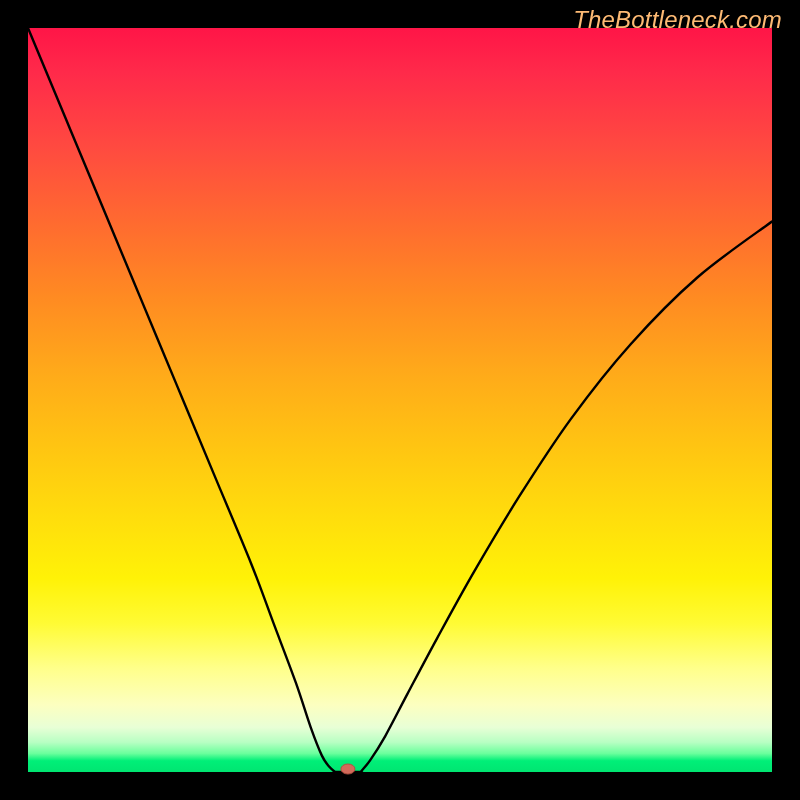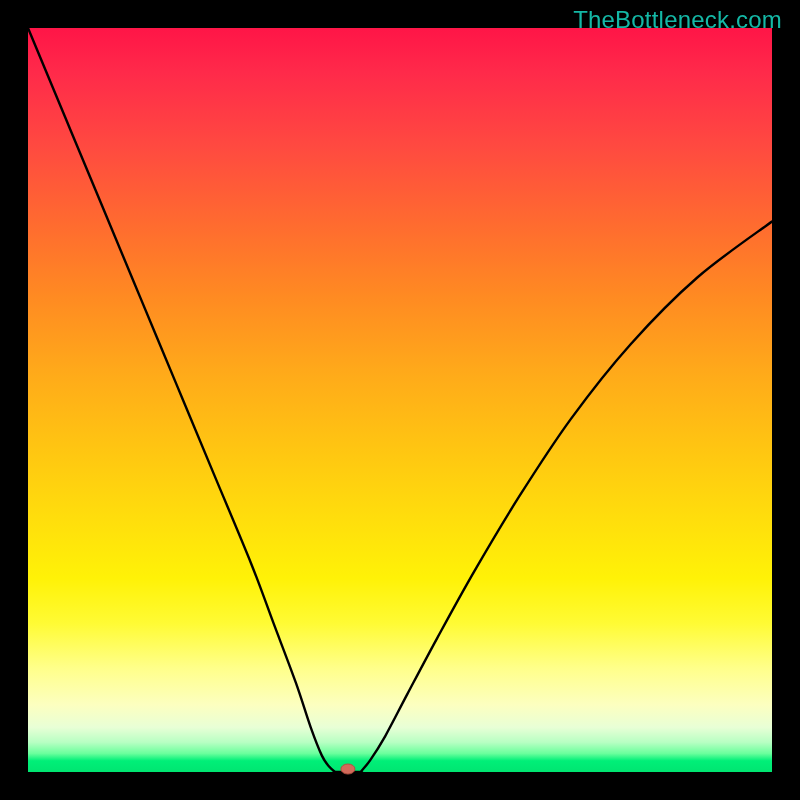--- a/index.html
+++ b/index.html
@@ -14,26 +14,27 @@
   .frame {
     position: relative;
     width: 800px;
     height: 800px;
     background: #000;
   }
   .watermark {
     position: absolute;
     top: 6px;
     right: 18px;
-    color: #14b8a6;
+    color: #fdba74;
     font-size: 24px;
     font-weight: 400;
     letter-spacing: 0.2px;
     z-index: 5;
     user-select: none;
+    font-style: italic;
   }
   .plot-area {
     position: absolute;
     left: 28px;
     top: 28px;
     width: 744px;
     height: 744px;
     
     background: linear-gradient(
       to bottom,

